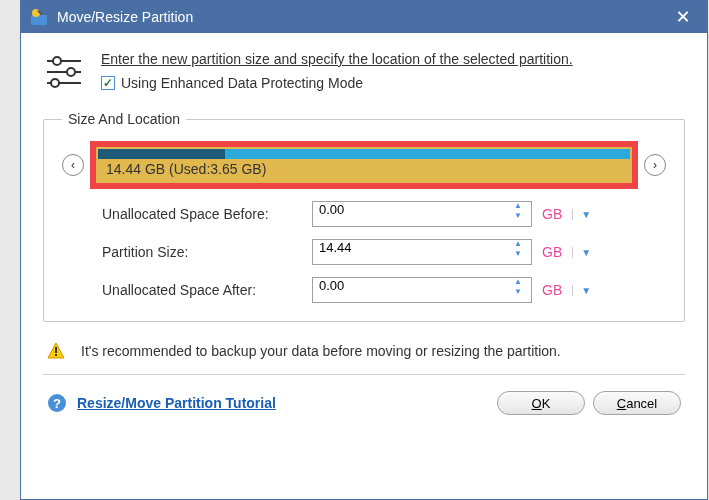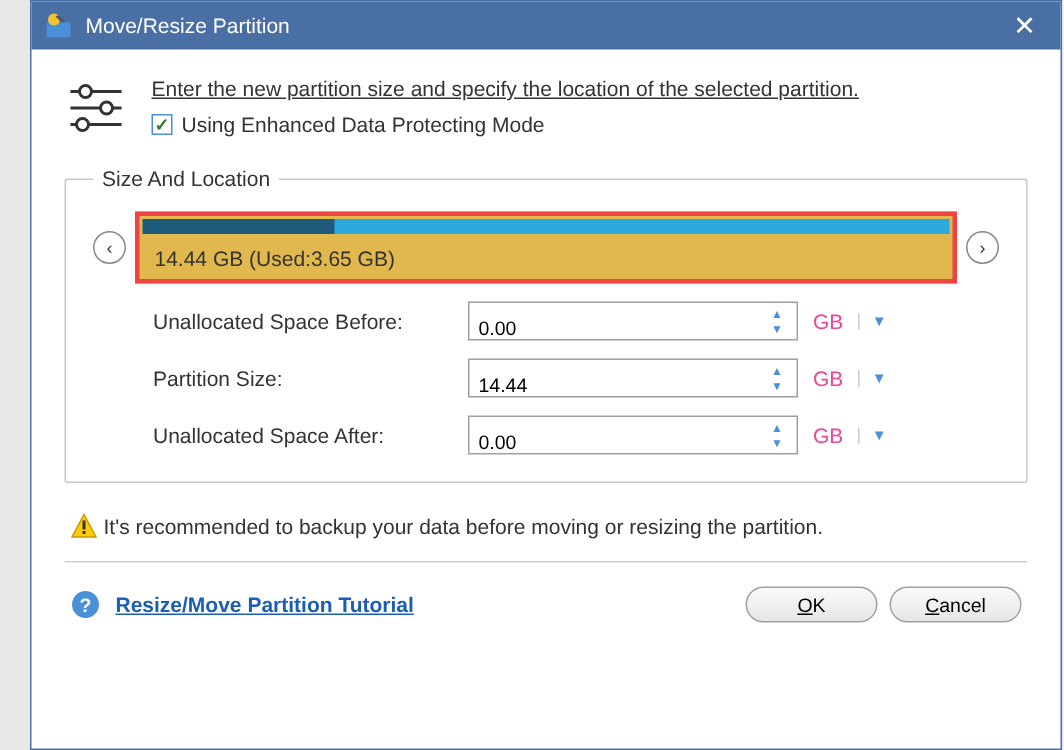--- a/index.html
+++ b/index.html
@@ -12,32 +12,32 @@
 .content { padding: 18px 22px 12px 22px; }
 .header-row { display: flex; align-items: flex-start; gap: 16px; margin-bottom: 18px; }
 .sliders-icon { width: 42px; height: 42px; flex-shrink: 0; }
 .header-text { font-size: 14px; color: #333; margin-bottom: 8px; text-decoration: underline; }
 .checkbox-row { display: flex; align-items: center; gap: 6px; font-size: 14px; color: #333; }
 .checkbox { width: 14px; height: 14px; border: 1px solid #4a90d9; display: flex; align-items: center; justify-content: center; color: #2e7d32; font-size: 12px; font-weight: bold; }
 fieldset { border: 1px solid #c8c8c8; border-radius: 2px; padding: 14px 18px 18px 18px; margin-bottom: 12px; }
 legend { font-size: 14px; color: #333; padding: 0 6px; }
 .partition-row { display: flex; align-items: center; gap: 6px; margin-bottom: 4px; }
 .arrow-btn { width: 22px; height: 22px; border: 1px solid #888; border-radius: 50%; background: #fff; display: flex; align-items: center; justify-content: center; cursor: pointer; font-size: 12px; color: #333; }
-.partition-bar { flex: 1; height: 48px; border: 3px solid #ef4444; background: #e0b84e; position: relative; padding-left: 17px; }
+.partition-bar { flex: 1; height: 48px; border: 6px solid #ef4444; background: #e0b84e; position: relative; padding-left: 17px; }
 .partition-used { position: absolute; top: 2px; left: 2px; height: 10px; background: #1e5a7a; }
 .partition-free { position: absolute; top: 2px; height: 10px; background: #2ba8dc; right: 2px; }
 .partition-label { position: absolute; bottom: 6px; left: 10px; font-size: 14px; color: #333; }
 .field-row { display: flex; align-items: center; margin-top: 12px; padding-left: 40px; }
 .field-label { width: 210px; font-size: 14px; color: #333; }
-.field-input { width: 220px; height: 26px; border: 1px solid #a0a0a0; padding: 0 6px; font-size: 13px; display: flex; align-items: flex-end; justify-content: space-between; background: #fff; }
+.field-input { width: 220px; height: 26px; border: 1px solid #a0a0a0; padding: 0 6px; font-size: 13px; display: flex; align-items: flex-start; justify-content: space-between; background: #fff; }
 .spinner { display: flex; flex-direction: column; gap: 0; }
 .spinner-btn { width: 14px; height: 10px; font-size: 8px; color: #4a90d9; line-height: 8px; text-align: center; cursor: pointer; }
 .unit { margin-left: 10px; font-size: 14px; color: #ec4899; }
 .unit-dropdown { margin-left: 10px; color: #4a90d9; font-size: 10px; cursor: pointer; border-left: 1px solid #ccc; padding-left: 8px; }
-.warning-row { display: flex; align-items: center; gap: 4px; font-size: 14px; color: #333; padding: 8px 4px 14px 4px; border-bottom: 1px solid #d0d0d0; }
+.warning-row { display: flex; align-items: center; gap: 16px; font-size: 14px; color: #333; padding: 8px 4px 14px 4px; border-bottom: 1px solid #d0d0d0; }
 .warning-icon { width: 18px; height: 18px; }
 .footer { display: flex; align-items: center; padding: 16px 4px 8px 4px; }
 .help-icon { width: 20px; height: 20px; margin-right: 10px; }
 .tutorial-link { color: #1a5fb4; font-size: 14px; text-decoration: underline; cursor: pointer; font-weight: bold; }
 .footer-spacer { flex: 1; }
 .btn { min-width: 88px; height: 24px; border: 1px solid #a0a0a0; background: linear-gradient(#fafafa,#e6e6e6); font-size: 13px; cursor: pointer; margin-left: 8px; border-radius: 12px; }
 .btn:first-letter { text-decoration: underline; }
 </style>
 </head>
 <body>

